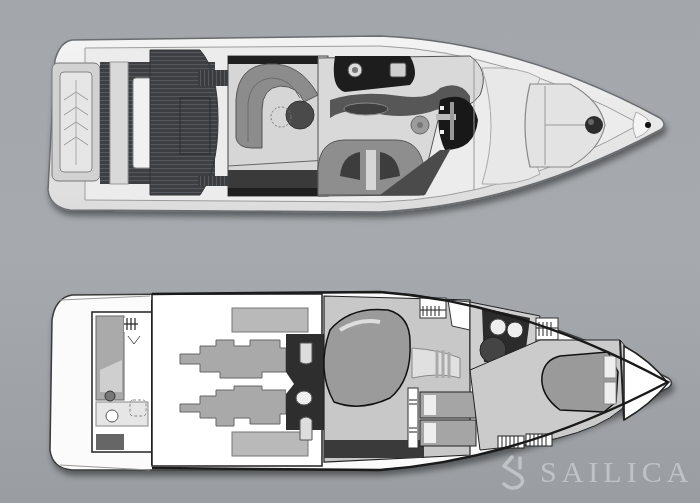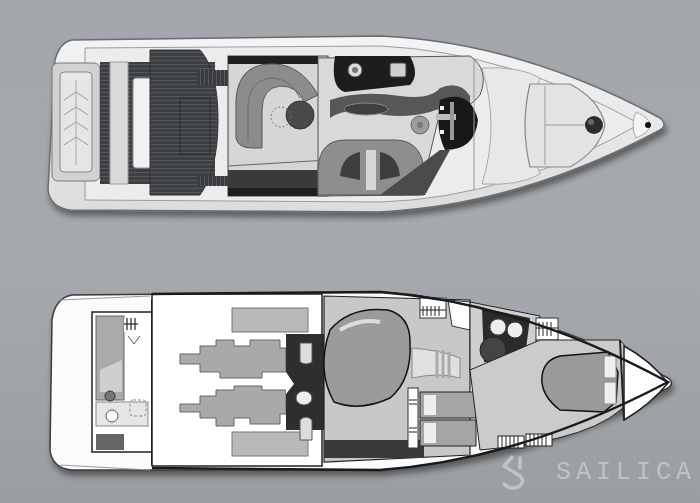--- a/index.html
+++ b/index.html
@@ -10,22 +10,22 @@
     position:relative;
   }
   #stage { position:absolute; left:0; top:0; width:700px; height:503px; }
   .watermark {
     position:absolute; left:498px; top:452px; height:40px;
     display:flex; align-items:center; gap:10px;
     color:#c3c6c9; opacity:0.9;
   }
   .wm-logo { width:32px; height:36px; }
   .wm-text {
-    font-family: Liberation Mono, monospace;
-    font-size:25px; letter-spacing:5px; font-weight:400; color:#c4c7ca;margin-left:16px;
+    font-family: Liberation Serif, serif;
+    font-size:30px; letter-spacing:5px; font-weight:400; color:#c4c7ca;
   }
 </style>
 </head>
 <body>
 
 <svg id="stage" viewBox="0 0 700 503" xmlns="http://www.w3.org/2000/svg">
   <defs>
     <pattern id="teak" width="4" height="4" patternUnits="userSpaceOnUse">
       <rect width="4" height="4" fill="#3d3f42"></rect>
       <line x1="0" y1="0.5" x2="4" y2="0.5" stroke="#55585c" stroke-width="1"></line>

